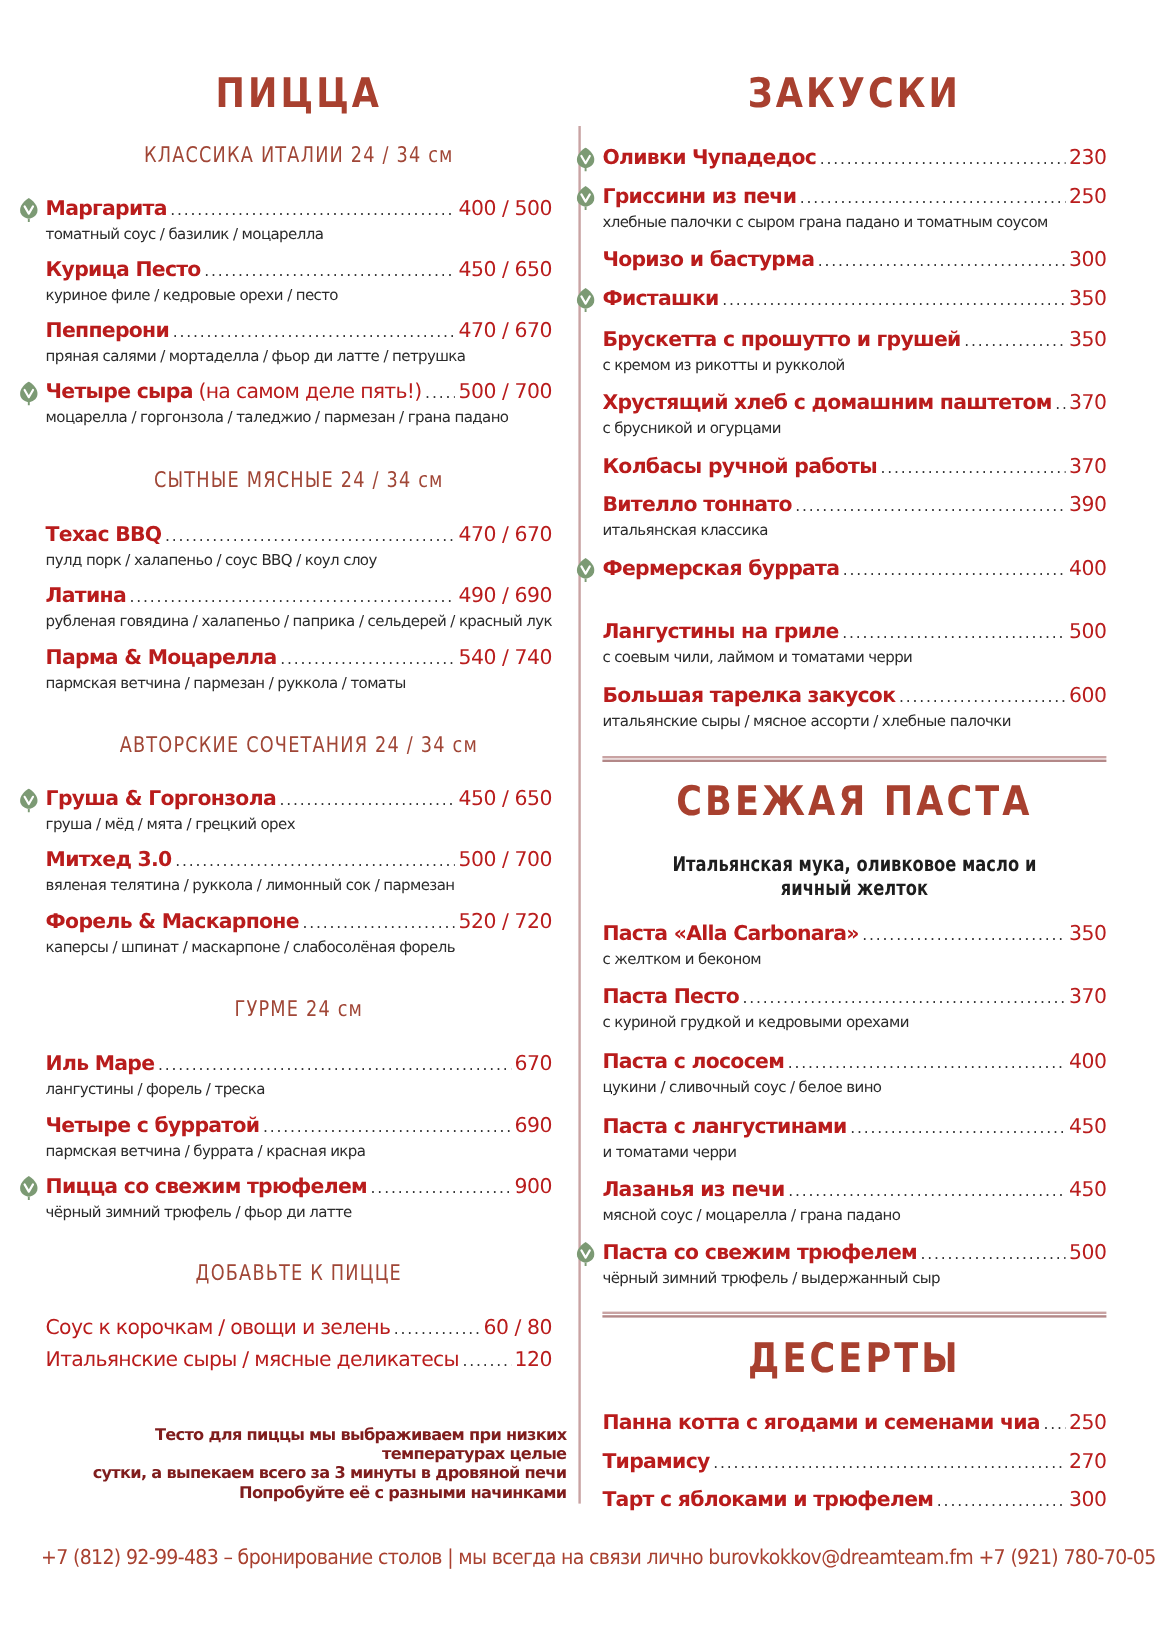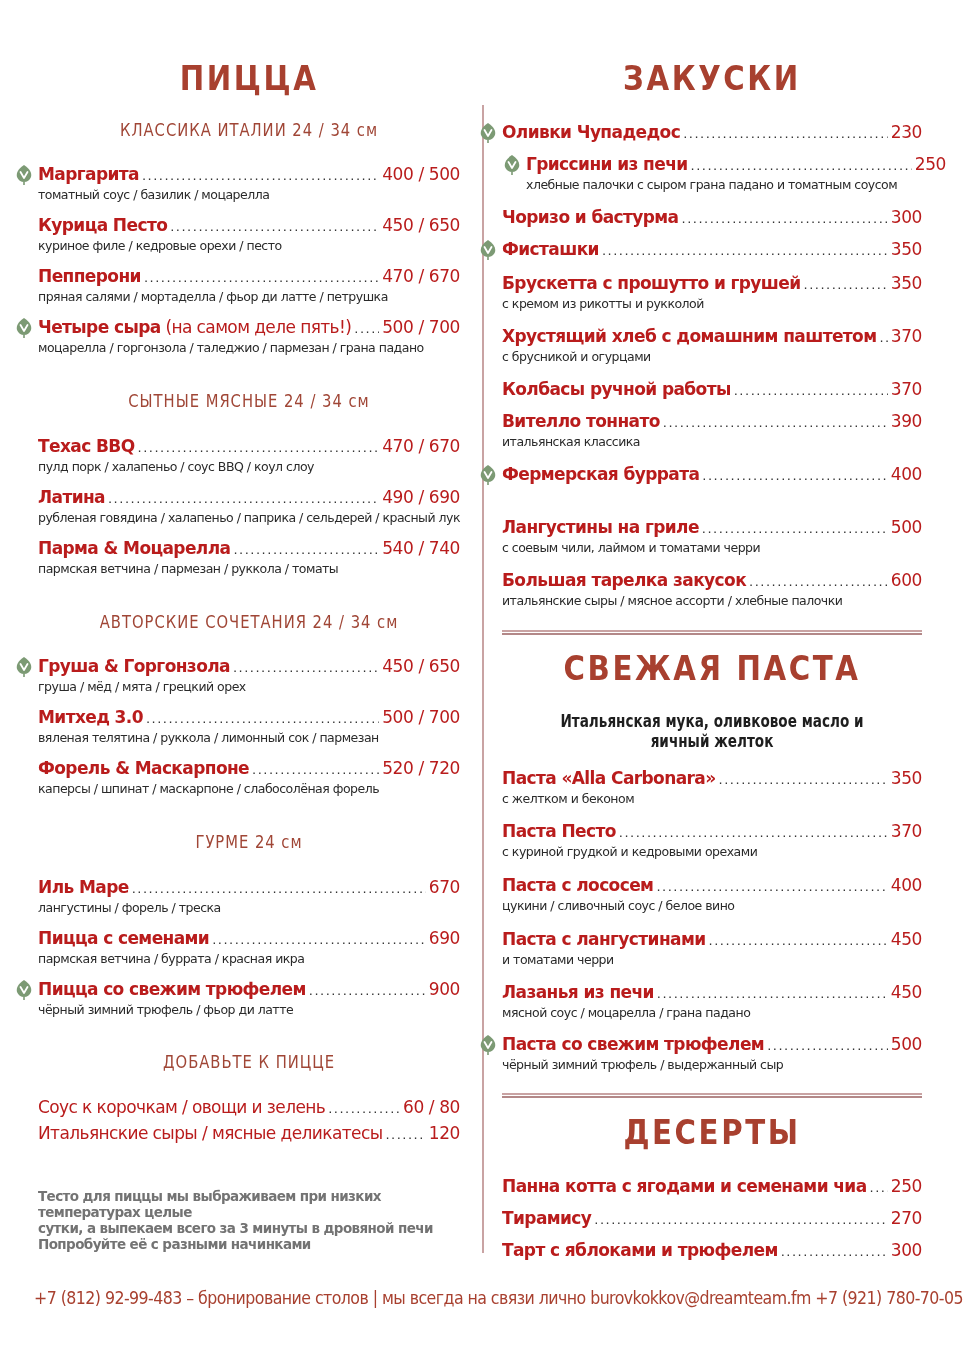--- a/index.html
+++ b/index.html
@@ -67,23 +67,23 @@
     .veg-icon {
       position: absolute; left: -22px; top: 2px; width: 16px; height: 20px;
     }
 
     .hdivider {
       position: absolute; left: 0; width: 100%; height: 5px;
       border-top: 2px solid #c9a3a3; border-bottom: 2px solid #b38888;
     }
 
     .note {
-      position: absolute; left: 0; width: 100%;
-      text-align: left; font-family: "DejaVu Sans", sans-serif;
-      font-weight: bold; font-size: 13.5px; line-height: 16px; color: #737373;
+      position: absolute; left: 12px; width: 100%;
+      text-align: right; font-family: "DejaVu Sans", sans-serif;
+      font-weight: bold; font-size: 13.5px; line-height: 16px; color: #7f1d1d;
       letter-spacing: -0.6px;
     }
 
     .footer {
       position: absolute; left: 0; top: 1288px; width: 974px;
       text-align: center; color: #a8402f;
       font-family: "DejaVu Sans", sans-serif; font-size: 17px;
       letter-spacing: -0.6px; white-space: nowrap;
       transform: scaleX(0.93);
     }
@@ -209,21 +209,21 @@
   <div class="item" style="top:876px;">
     <div class="item-line">
         <span class="name">Иль Маре</span>
         <span class="dots"></span>
         <span class="price">670</span>
       </div>
     <div class="item-desc">лангустины / форель / треска</div>
   </div>
   <div class="item" style="top:927px;">
     <div class="item-line">
-        <span class="name">Пицца с семенами</span>
+        <span class="name">Четыре с бурратой</span>
         <span class="dots"></span>
         <span class="price">690</span>
       </div>
     <div class="item-desc">пармская ветчина / буррата / красная икра</div>
   </div>
   <div class="item" style="top:978px;">
     <svg class="veg-icon">
         <use href="#leaf"></use>
       </svg>
     <div class="item-line">
@@ -264,21 +264,21 @@
   <div class="item" style="top:121px;">
     <svg class="veg-icon">
         <use href="#leaf"></use>
       </svg>
     <div class="item-line">
         <span class="name">Оливки Чупадедос</span>
         <span class="dots"></span>
         <span class="price">230</span>
       </div>
   </div>
-  <div class="item" style="top:153px;margin-left:24px;">
+  <div class="item" style="top:153px;">
     <svg class="veg-icon">
         <use href="#leaf"></use>
       </svg>
     <div class="item-line">
         <span class="name">Гриссини из печи</span>
         <span class="dots"></span>
         <span class="price">250</span>
       </div>
     <div class="item-desc">хлебные палочки с сыром грана падано и томатным соусом</div>
   </div>

